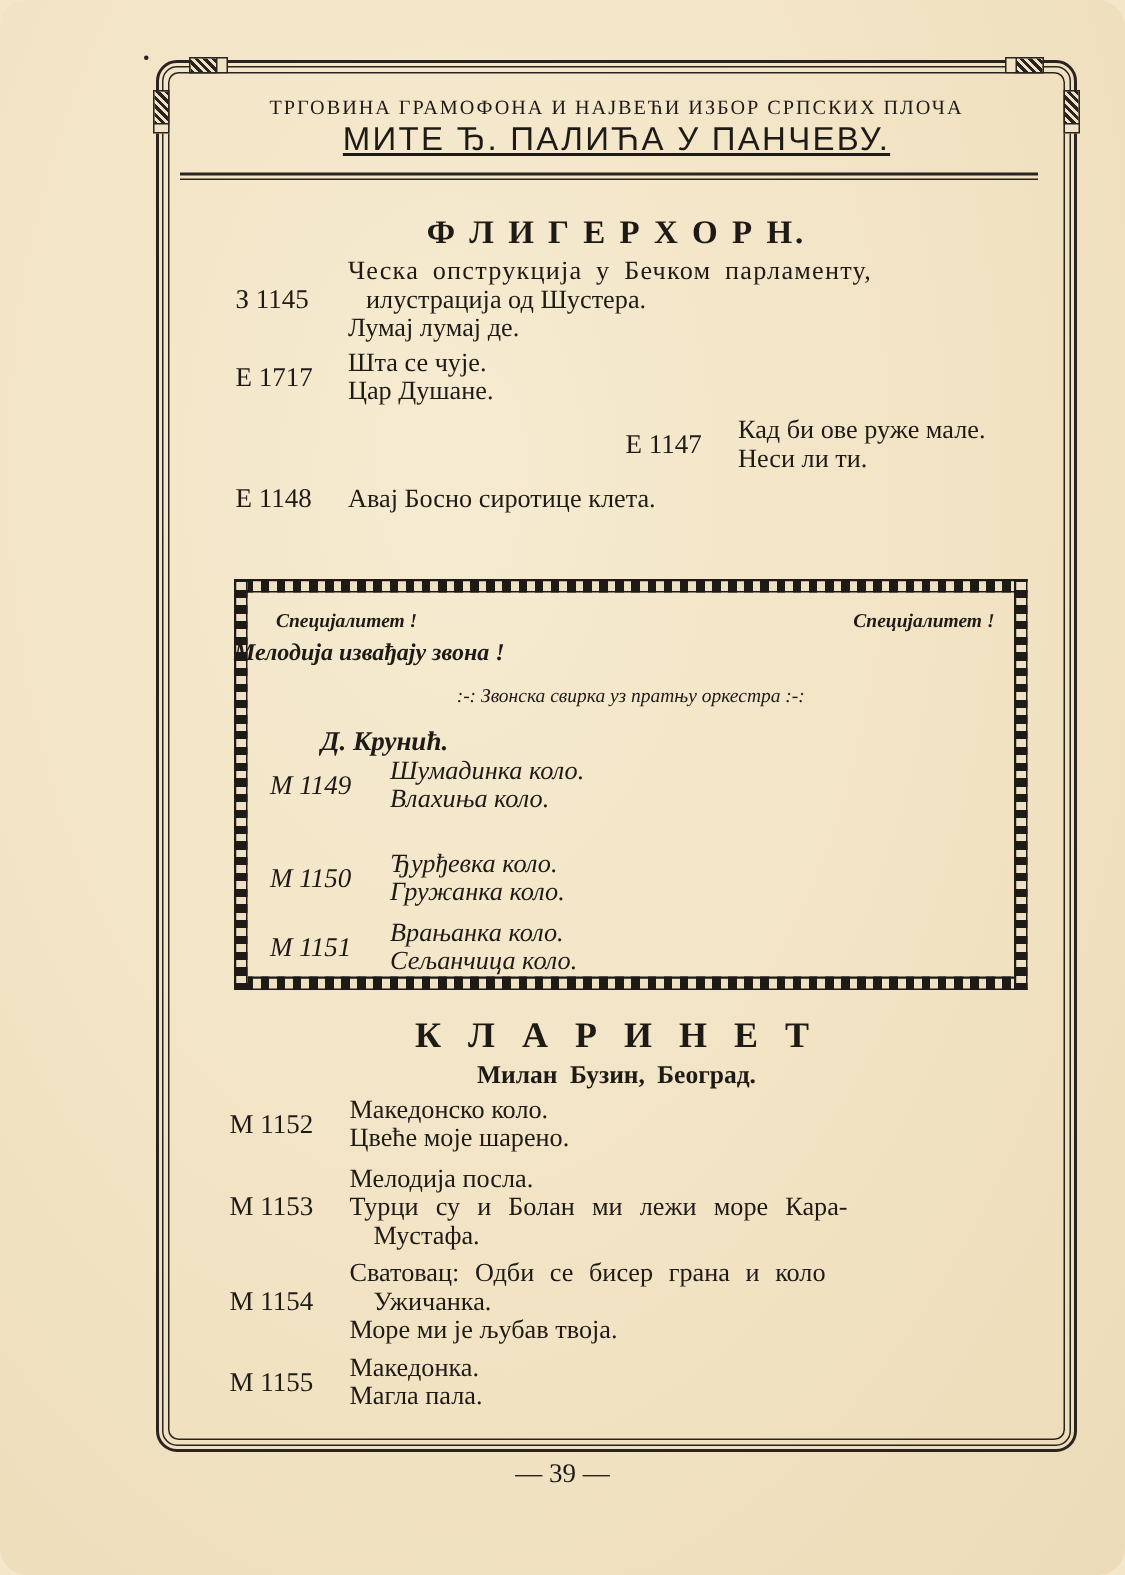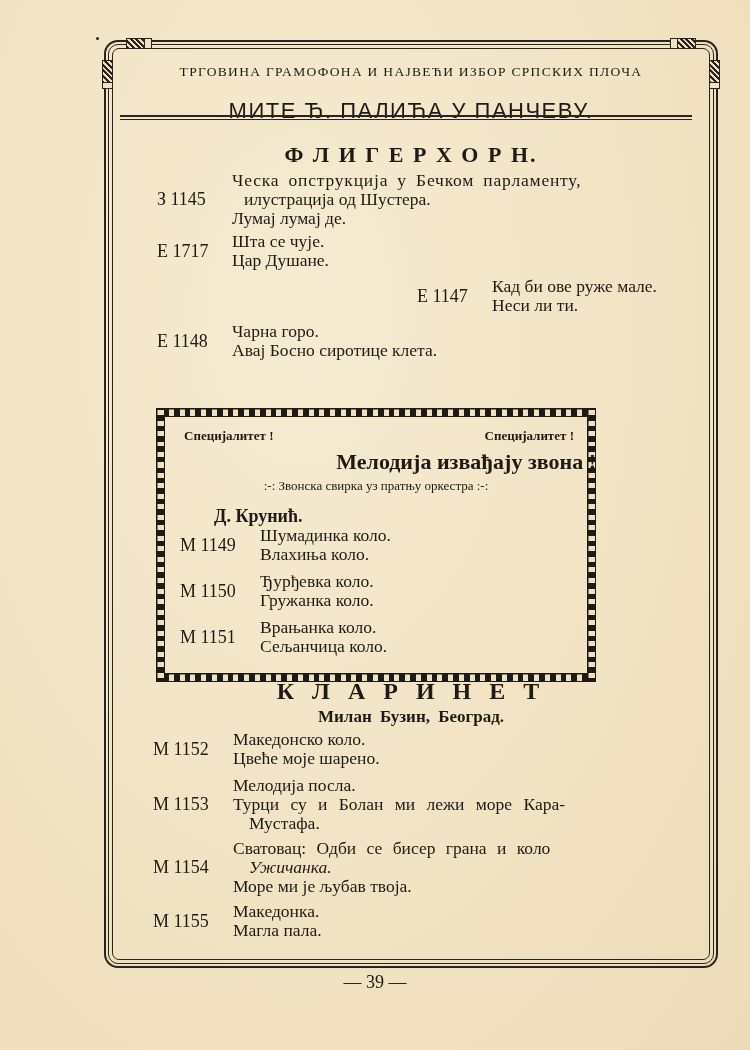--- a/index.html
+++ b/index.html
@@ -4,62 +4,62 @@
 <style>
   html, body { margin:0; padding:0; }
   body {
     width:750px; height:1050px; overflow:hidden;
     background:#f3e6c9;
     font-family:"DejaVu Serif", "Liberation Serif", serif;
     color:#1e1a16;
     position:relative;
   }
   .page { position:absolute; left:0; top:0; width:750px; height:1050px;
-    background: radial-gradient(ellipse at 40% 30%, #f6ebd1 0%, #f1e2c2 60%, #ecdbb8 100%); }
+    background: radial-gradient(ellipse at 40% 30%, #f6ebd1 0%, #f1e2c2 60%, #ecdbb8 100%); border-radius: 18px; }
 
   
   .frame { position:absolute; left:104px; top:40px; width:614px; height:928px; }
   .frame .outer { position:absolute; inset:0; border:2px solid #2a2420; border-radius:14px; }
   .frame .inner1 { position:absolute; inset:4px; border:1.5px solid #2a2420; border-radius:10px; }
   .frame .inner2 { position:absolute; inset:8px; border:1.5px solid #2a2420; border-radius:7px; }
   .hatch { position:absolute; background: repeating-linear-gradient(45deg,#2a2420 0 2px,#efe1c2 2px 4px); border:1px solid #2a2420; }
   .cap { position:absolute; background:#f1e3c4; border:1px solid #2a2420; }
 
   .header { position:absolute; left:118px; top:58px; width:586px; text-align:center; }
   .header .line1 { font-family:"Liberation Serif", serif; font-size:13.5px; letter-spacing:1.3px; margin-top:6px; }
-  .header .line2 { font-family:"Liberation Sans", sans-serif; font-size:22px; letter-spacing:1.5px; margin-top:18px; }
+  .header .line2 { font-family:"Liberation Sans", sans-serif; font-size:22px; letter-spacing:1.5px; margin-top:0;text-decoration:underline; }
   .rule { position:absolute; left:118px; width:574px; height:0; border-top:2px solid #2a2420; }
   .rule.thin { border-top-width:1px; }
 
   .section-title { position:absolute; left:118px; width:586px; text-align:center; font-family:"Liberation Serif", serif; font-weight:bold; }
   .entries { position:absolute; }
   .entry { position:relative; display:flex; align-items:center; margin-bottom:6px; }
   .entry .code { font-family:"Liberation Serif", serif; font-size:18px; white-space:nowrap; }
   .entry .lines { font-family:"Liberation Serif", serif; font-size:17.5px; line-height:19px; }
   .entry .lines div.indent { padding-left:12px; }
 
   
-  .special { position:absolute; left:156px; top:408px; width:440px; height:274px; }
+  .special { position:absolute; left:156px; top:386px; width:529px; height:274px;font-style:italic; }
   .sq-row { position:absolute; left:0; right:0; height:9px;
     background: repeating-linear-gradient(90deg, #1e1a16 0 2px, transparent 2px 6px, #1e1a16 6px 9px, transparent 9px 11px);
   }
   .sq-row.top, .sq-row.bottom {
     background:
       linear-gradient(#1e1a16,#1e1a16) top/100% 1.5px no-repeat,
       linear-gradient(#1e1a16,#1e1a16) bottom/100% 1.5px no-repeat,
       repeating-linear-gradient(90deg,#1e1a16 0 2px, #efe1c3 2px 7px, #1e1a16 7px 10.75px);
   }
   .sq-col { position:absolute; top:0; bottom:0; width:9px;
     background:
       linear-gradient(#1e1a16,#1e1a16) left/1.5px 100% no-repeat,
       linear-gradient(#1e1a16,#1e1a16) right/1.5px 100% no-repeat,
       repeating-linear-gradient(180deg,#1e1a16 0 2px, #efe1c3 2px 7px, #1e1a16 7px 10.5px);
   }
   .special .spec { position:absolute; top:20px; font-family:"Liberation Serif", serif; font-weight:bold; font-size:13px; }
-  .special .melody { position:absolute; top:41px; left:0; right:0; text-align:right; font-family:"Liberation Serif", serif; font-weight:bold; font-size:22px; }
+  .special .melody { position:absolute; top:41px; left:0; right:0; text-align:left; font-family:"Liberation Serif", serif; font-weight:bold; font-size:16px; }
   .special .bells { position:absolute; top:70px; left:0; right:0; text-align:center; font-family:"Liberation Serif", serif; font-size:13px; }
   .special .artist { position:absolute; top:98px; left:58px; font-family:"Liberation Serif", serif; font-weight:bold; font-size:18px; }
 
   .footer { position:absolute; left:0; width:750px; top:972px; text-align:center; font-family:"Liberation Serif", serif; font-size:18px; }
   .dot { position:absolute; left:96px; top:37px; width:3px; height:3px; background:#222; border-radius:50%; }
 </style>
 </head>
 <body>
 
 <div class="page">
@@ -109,40 +109,39 @@
     <div class="entry" style="margin-bottom:7px;justify-content:flex-end;">
       <span class="code" style="width:75px;">Е 1147</span>
       <div class="lines">
         <div>Кад би ове руже мале.</div>
         <div>Неси ли ти.</div>
       </div>
     </div>
     <div class="entry">
       <span class="code" style="width:75px;">Е 1148</span>
       <div class="lines">
-        <div>Чарна горо.</div>
         <div>Авај Босно сиротице клета.</div>
       </div>
     </div>
   </div>
 
   <div class="special">
     <div class="sq-row top" style="top:0;"></div>
     <div class="sq-row bottom" style="bottom:0;"></div>
     <div class="sq-col" style="left:0;"></div>
     <div class="sq-col" style="right:0;"></div>
 
     <div class="spec" style="left:28px;">Специјалитет !</div>
     <div class="spec" style="right:22px;">Специјалитет !</div>
     <div class="melody">Мелодија извађају звона !</div>
     <div class="bells">:-: Звонска свирка уз пратњу оркестра :-:</div>
     <div class="artist">Д. Крунић.</div>
 
     <div class="entries" style="left:24px;top:118px;width:440px;">
-      <div class="entry" style="margin-bottom:8px;">
+      <div class="entry" style="margin-bottom:24px;">
         <span class="code" style="width:80px;">М 1149</span>
         <div class="lines">
           <div>Шумадинка коло.</div>
           <div>Влахиња коло.</div>
         </div>
       </div>
       <div class="entry" style="margin-bottom:8px;">
         <span class="code" style="width:80px;">М 1150</span>
         <div class="lines">
           <div>Ђурђевка коло.</div>
@@ -175,21 +174,21 @@
       <div class="lines" style="width:420px;">
         <div>Мелодија посла.</div>
         <div style="word-spacing:7px;">Турци су и Болан ми лежи море Кара-</div>
         <div class="indent" style="padding-left:16px;">Мустафа.</div>
       </div>
     </div>
     <div class="entry" style="margin-bottom:6px;">
       <span class="code" style="width:80px;">М 1154</span>
       <div class="lines" style="width:420px;">
         <div style="word-spacing:6px;">Сватовац: Одби се бисер грана и коло</div>
-        <div class="indent" style="padding-left:16px;font-style:italic;">Ужичанка.</div>
+        <div class="indent" style="padding-left:16px;">Ужичанка.</div>
         <div>Море ми је љубав твоја.</div>
       </div>
     </div>
     <div class="entry">
       <span class="code" style="width:80px;">М 1155</span>
       <div class="lines">
         <div>Македонка.</div>
         <div>Магла пала.</div>
       </div>
     </div>

